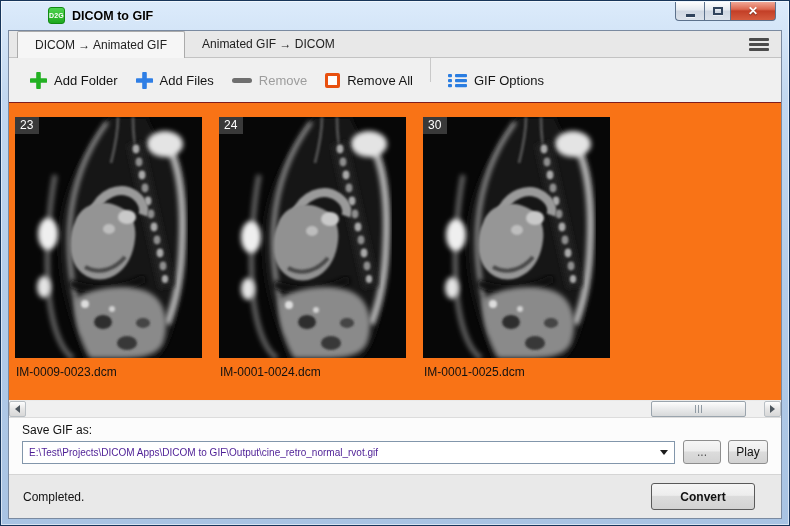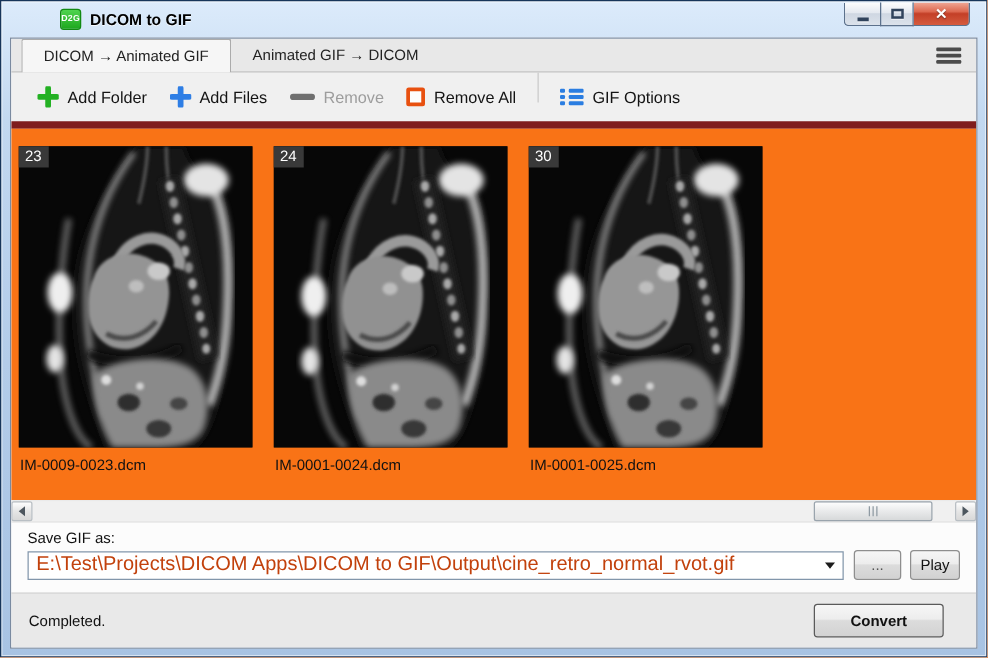--- a/index.html
+++ b/index.html
@@ -36,21 +36,21 @@
     display:flex; flex-direction:column; overflow:hidden; }
 
   
   .tabbar { height:27px; background:#e8e8e8; border-bottom:1px solid #c3c3c3; display:flex; align-items:flex-start; flex:0 0 auto; position:relative; }
   .tab { height:26px; display:flex; align-items:center; padding:0 17px; font-size:12px; color:#222; cursor:default; }
   .tab.active { background:#f6f6f6; border:1px solid #ababab; border-bottom:none; border-radius:2px 2px 0 0; margin-left:8px; margin-bottom:-1px; height:27px; }
   .menu-btn { position:absolute; right:8px; top:3px; width:28px; height:21px; display:flex; flex-direction:column; justify-content:center; gap:2px; align-items:center; }
   .menu-btn span { width:20px; height:3px; background:#4b4b4b; border-radius:1px; }
 
   
-  .toolbar { height:45px; background:#f0f0f0; border-bottom:6px solid #7f1d1d; display:flex; padding-left:12px; flex:0 0 auto; }
+  .toolbar { height:45px; background:#f0f0f0; border-bottom:1px solid #7f1d1d; display:flex; padding-left:12px; flex:0 0 auto; }
   .tool-item { display:flex; align-items:center; gap:7px; padding:5px 9px; font-size:13px; color:#141414; }
   .tool-item.disabled { color:#9d9d9d; }
   .tool-sep { width:1px; height:24px; background:#c9c9c9; margin:0 8px; }
   .i-dash { width:20px; height:5px; border-radius:2.5px; background:#6f6f6f; }
   .i-square { width:15px; height:15px; border:3px solid #e8500f; border-radius:2px; background:#fdfdfd; }
 
   
   .panel { flex:0 0 297px; background:#f97316; display:flex; align-items:flex-start; padding:14px 0 0 6px; gap:17px; overflow:hidden; }
   .thumb { display:flex; flex-direction:column; }
   .thumb-img { position:relative; width:187px; height:241px; background:#070707; }
@@ -67,21 +67,21 @@
   .sb-track { position:absolute; left:17px; right:17px; top:0; height:16px; }
   .sb-thumb { position:absolute; left:625px; width:95px; height:16px; border:1px solid #9aa4ad; border-radius:2px;
     background:linear-gradient(180deg,#fdfdfd,#e9eaeb 50%,#d7d9da); display:flex; align-items:center; justify-content:center; gap:2px; }
   .sb-thumb i { display:block; width:1px; height:8px; background:#8f9aa3; }
 
   
   .savebar { flex:0 0 57px; background:#fcfcfc; border-top:1px solid #dcdcdc; padding:5px 13px 0 13px; flex-direction:column; display:flex; }
   .save-label { font-size:12px; color:#111; margin-bottom:3px; }
   .save-row { display:flex; align-items:center; }
   .combo { flex:1; height:23px; border:1px solid #8296ab; background:#fff; display:flex; align-items:center; position:relative; }
-  .combo input { flex:1; border:none; outline:none; height:100%; font-family:"Liberation Sans",sans-serif; font-size:16px; padding:0 6px; color:#c2410c; background:transparent; }
+  .combo input { flex:1; border:none; outline:none; height:100%; font-family:"Liberation Sans",sans-serif; font-size:10px; padding:0 6px; color:#4c1d95; background:transparent; }
   .combo-arrow { width:20px; height:100%; display:flex; align-items:center; justify-content:center; }
   .combo-arrow b { width:0; height:0; border-style:solid; border-width:5px 4px 0 4px; border-color:#1c1c1c transparent transparent transparent; }
   .btn { height:24px; border:1px solid #8e8e8e; border-radius:3px; background:linear-gradient(180deg,#f6f6f6,#ededed 45%,#dcdcdc 50%,#d2d2d2);
     font-family:"Liberation Sans",sans-serif; font-size:12px; color:#111; display:flex; align-items:center; justify-content:center; }
   .btn-browse { width:38px; margin-left:8px; color:#555; }
   .btn-play { width:40px; margin-left:7px; }
 
   
   .statusbar { flex:1; background:#e9e9e9; border-top:1px solid #d5d5d5; display:flex; align-items:center; padding:0 26px 0 14px; }
   .status-text { flex:1; font-size:12px; color:#111; }

